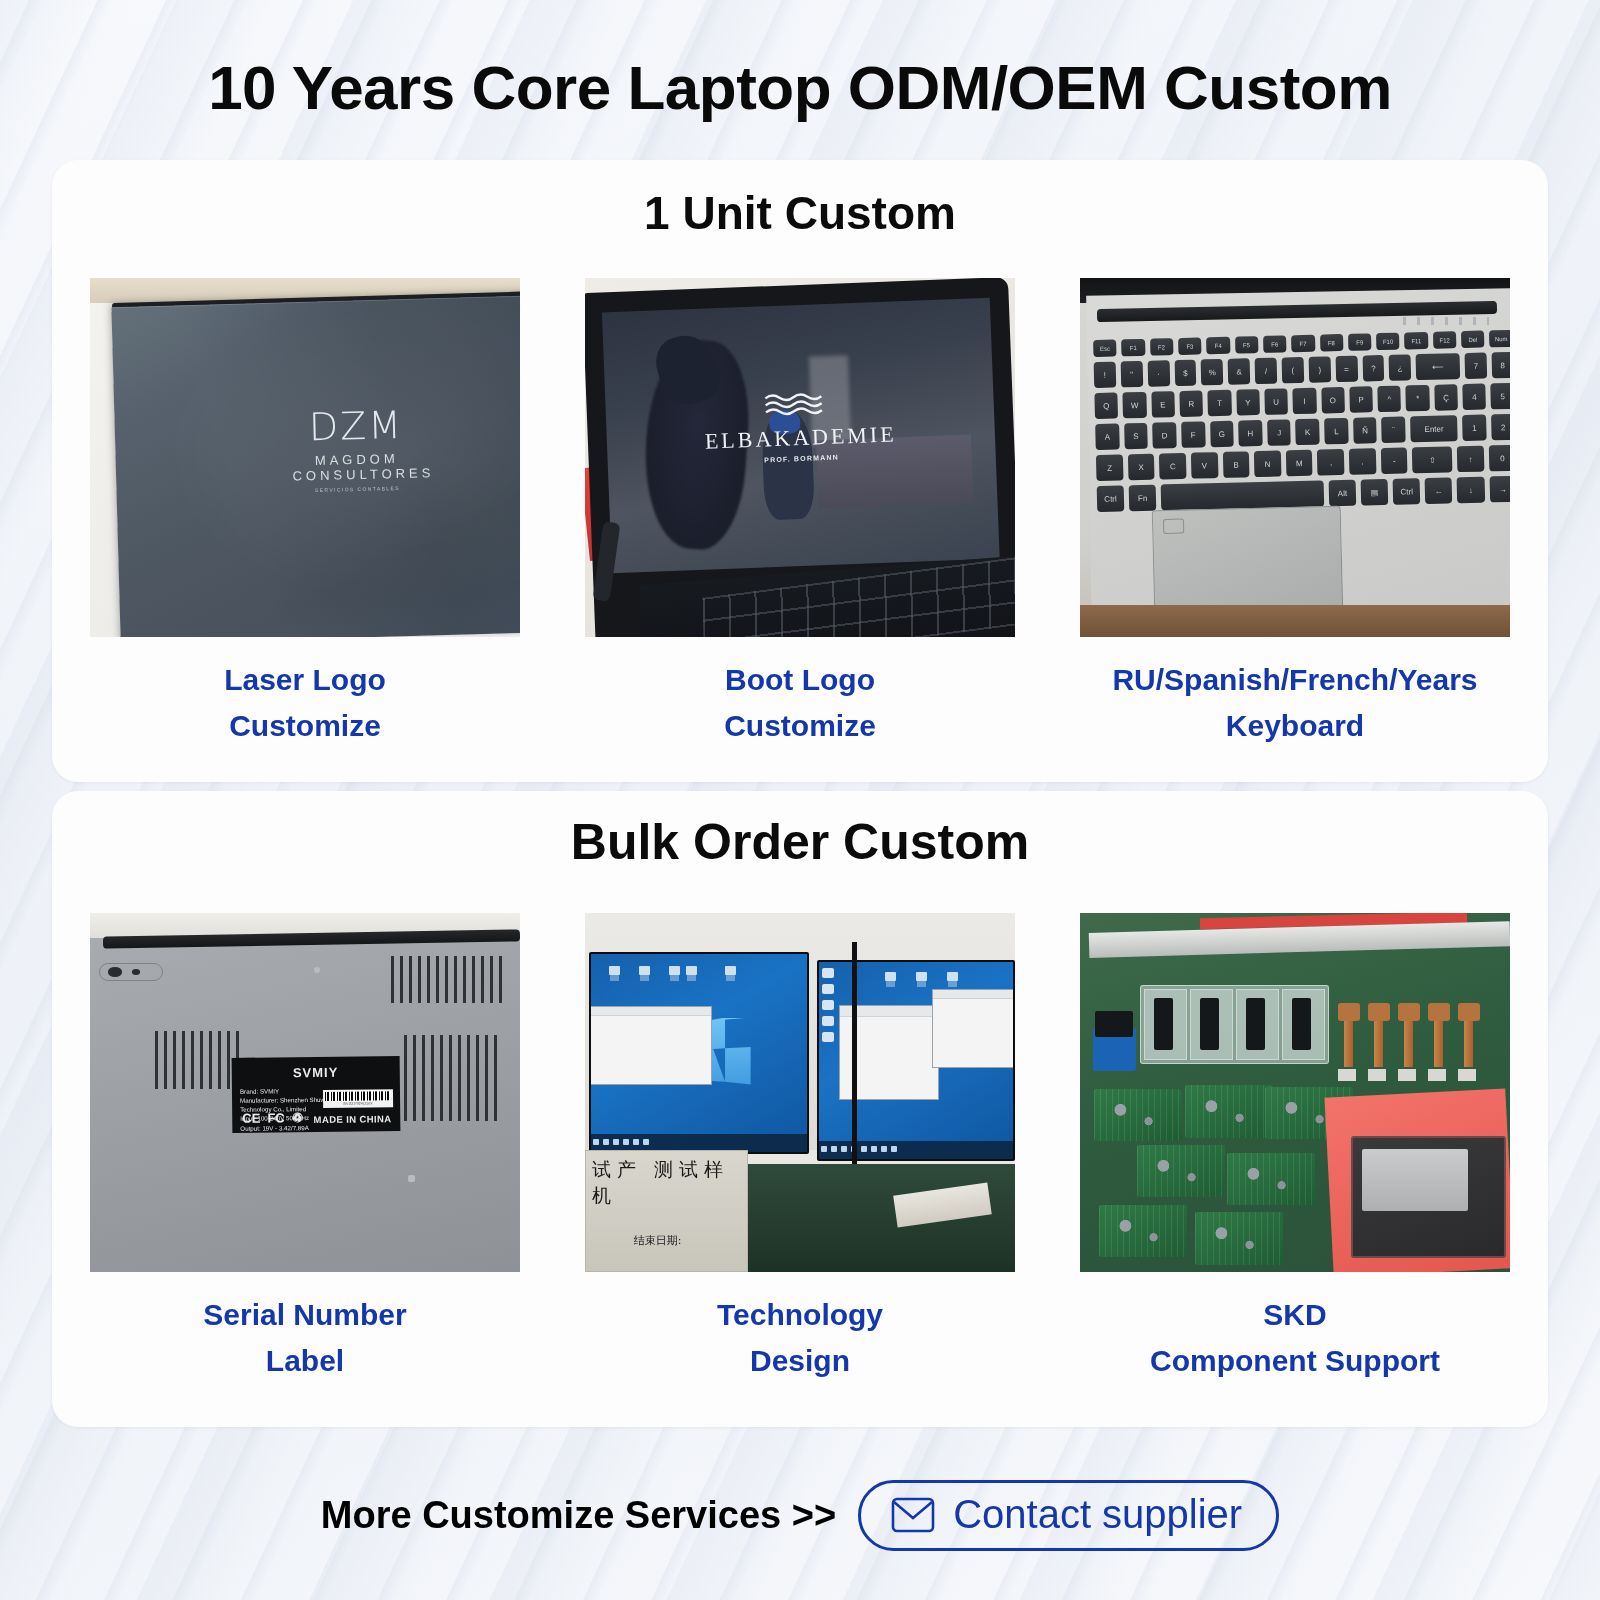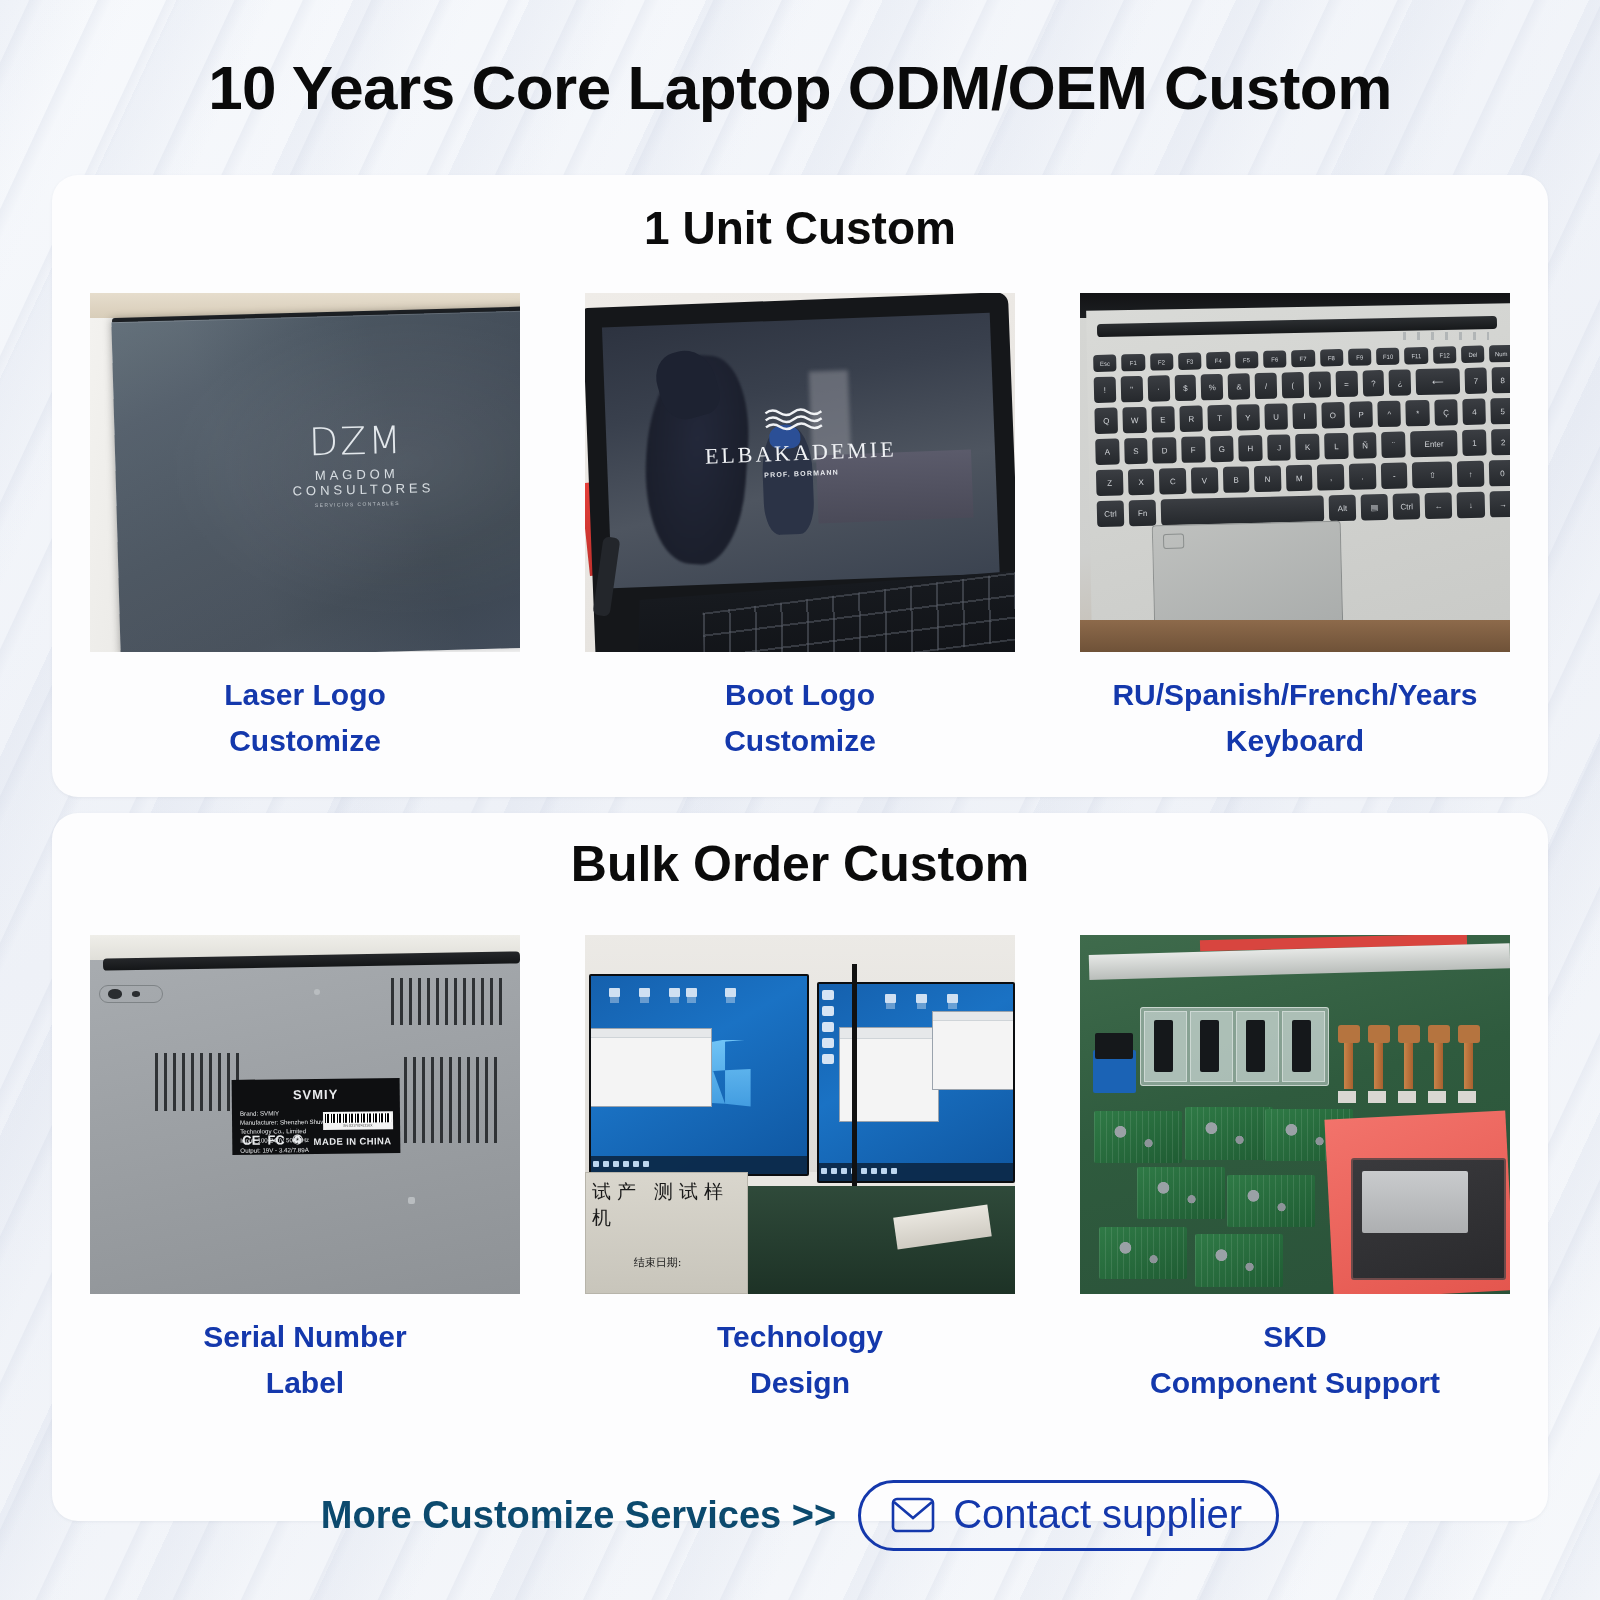--- a/index.html
+++ b/index.html
@@ -33,22 +33,22 @@
     white-space: nowrap;
   }
 
   
   .card {
     position: absolute; left: 52px; width: 1496px;
     background: #fdfdfe;
     border-radius: 26px;
     box-shadow: 0 1px 3px rgba(120,130,150,0.10);
   }
-  #card-unit { top: 175px; height: 622px; }
-  #card-bulk { top: 813px; height: 708px; }
+  #card-unit { top: 160px; height: 622px; }
+  #card-bulk { top: 791px; height: 636px; }
 
   .section-title {
     text-align: center;
     font-size: 46px; font-weight: bold; color: #0b0b0b;
     margin-top: 26px;
   }
   #card-bulk .section-title { margin-top: 22px; font-size: 50px; }
 
   .grid {
     position: absolute; left: 0; width: 1496px;
@@ -70,21 +70,21 @@
     line-height: 1.53;
   }
   .cell-label .l2 { display: block; }
 
   
   .footer {
     position: absolute; top: 1480px; left: 0; width: 1600px;
     display: flex; align-items: center; justify-content: center; gap: 22px;
   }
   .footer-text {
-    font-size: 38px; font-weight: bold; color: #0c4a6e; white-space: nowrap;
+    font-size: 38px; font-weight: bold; color: #000000; white-space: nowrap;
   }
   .contact-btn {
     display: flex; align-items: center; gap: 18px;
     border: 3px solid #1438ac; border-radius: 40px;
     padding: 9px 34px 11px 30px;
     background: transparent;
   }
   .contact-label {
     font-size: 40px; color: #1438ac; white-space: nowrap;
   }

